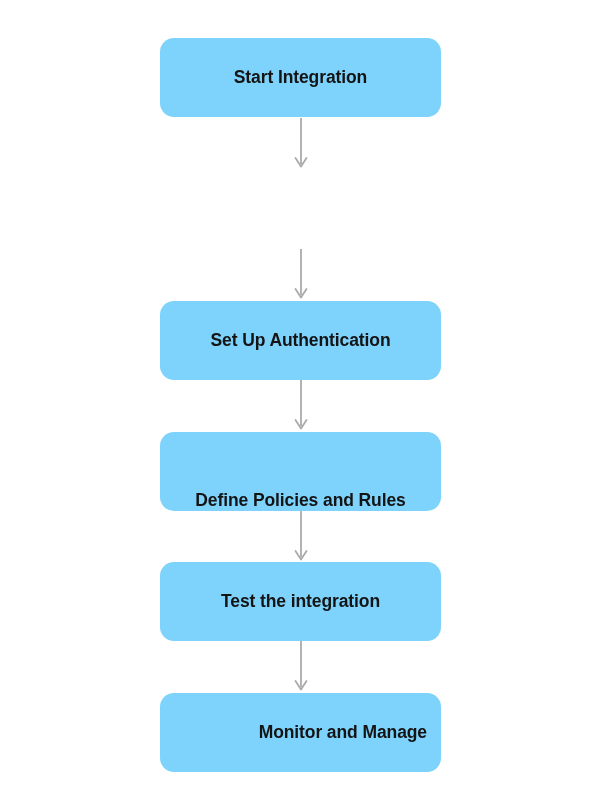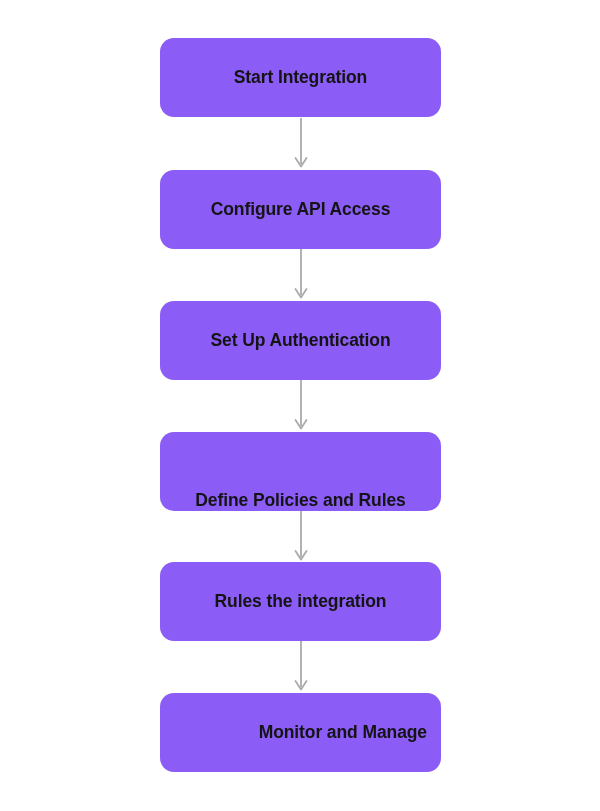--- a/index.html
+++ b/index.html
@@ -21,21 +21,21 @@
     height: 811px;
     background: #ffffff;
   }
 
   .flow-node {
     position: absolute;
     left: 160px;
     width: 281px;
     height: 79px;
     box-sizing: border-box;
-    background: #8b5cf6;
+    background: #7dd3fc;
     border-radius: 14px;
     display: flex;
     align-items: center;
     justify-content: center;
     padding: 0 14px;
   }
 
   .flow-node-label {
     font-family: "Liberation Sans", sans-serif;
     font-size: 17.5px;
@@ -69,23 +69,20 @@
     <span class="flow-node-label">Start Integration</span>
   </div>
 
   <div class="connector" style="top:118px;">
     <svg viewBox="0 0 40 52" xmlns="http://www.w3.org/2000/svg">
       <line x1="20" y1="0" x2="20" y2="46" stroke="#aaaaaa" stroke-width="1.8"></line>
       <polyline points="14.5,40 20,48.5 25.5,40" fill="none" stroke="#aaaaaa" stroke-width="1.8" stroke-linecap="round" stroke-linejoin="round"></polyline>
     </svg>
   </div>
 
-  <div class="flow-node" style="top:170px;">
-    <span class="flow-node-label">Configure API Access</span>
-  </div>
 
   <div class="connector" style="top:249px;">
     <svg viewBox="0 0 40 52" xmlns="http://www.w3.org/2000/svg">
       <line x1="20" y1="0" x2="20" y2="46" stroke="#aaaaaa" stroke-width="1.8"></line>
       <polyline points="14.5,40 20,48.5 25.5,40" fill="none" stroke="#aaaaaa" stroke-width="1.8" stroke-linecap="round" stroke-linejoin="round"></polyline>
     </svg>
   </div>
 
   <div class="flow-node" style="top:301px;justify-content:center;">
     <span class="flow-node-label">Set Up Authentication</span>
@@ -103,21 +100,21 @@
   </div>
 
   <div class="connector" style="top:511px;">
     <svg viewBox="0 0 40 52" xmlns="http://www.w3.org/2000/svg">
       <line x1="20" y1="0" x2="20" y2="46" stroke="#aaaaaa" stroke-width="1.8"></line>
       <polyline points="14.5,40 20,48.5 25.5,40" fill="none" stroke="#aaaaaa" stroke-width="1.8" stroke-linecap="round" stroke-linejoin="round"></polyline>
     </svg>
   </div>
 
   <div class="flow-node" style="top:562px;">
-    <span class="flow-node-label">Rules the integration</span>
+    <span class="flow-node-label">Test the integration</span>
   </div>
 
   <div class="connector" style="top:641px;">
     <svg viewBox="0 0 40 52" xmlns="http://www.w3.org/2000/svg">
       <line x1="20" y1="0" x2="20" y2="46" stroke="#aaaaaa" stroke-width="1.8"></line>
       <polyline points="14.5,40 20,48.5 25.5,40" fill="none" stroke="#aaaaaa" stroke-width="1.8" stroke-linecap="round" stroke-linejoin="round"></polyline>
     </svg>
   </div>
 
   <div class="flow-node" style="top:693px;justify-content:flex-end;">

